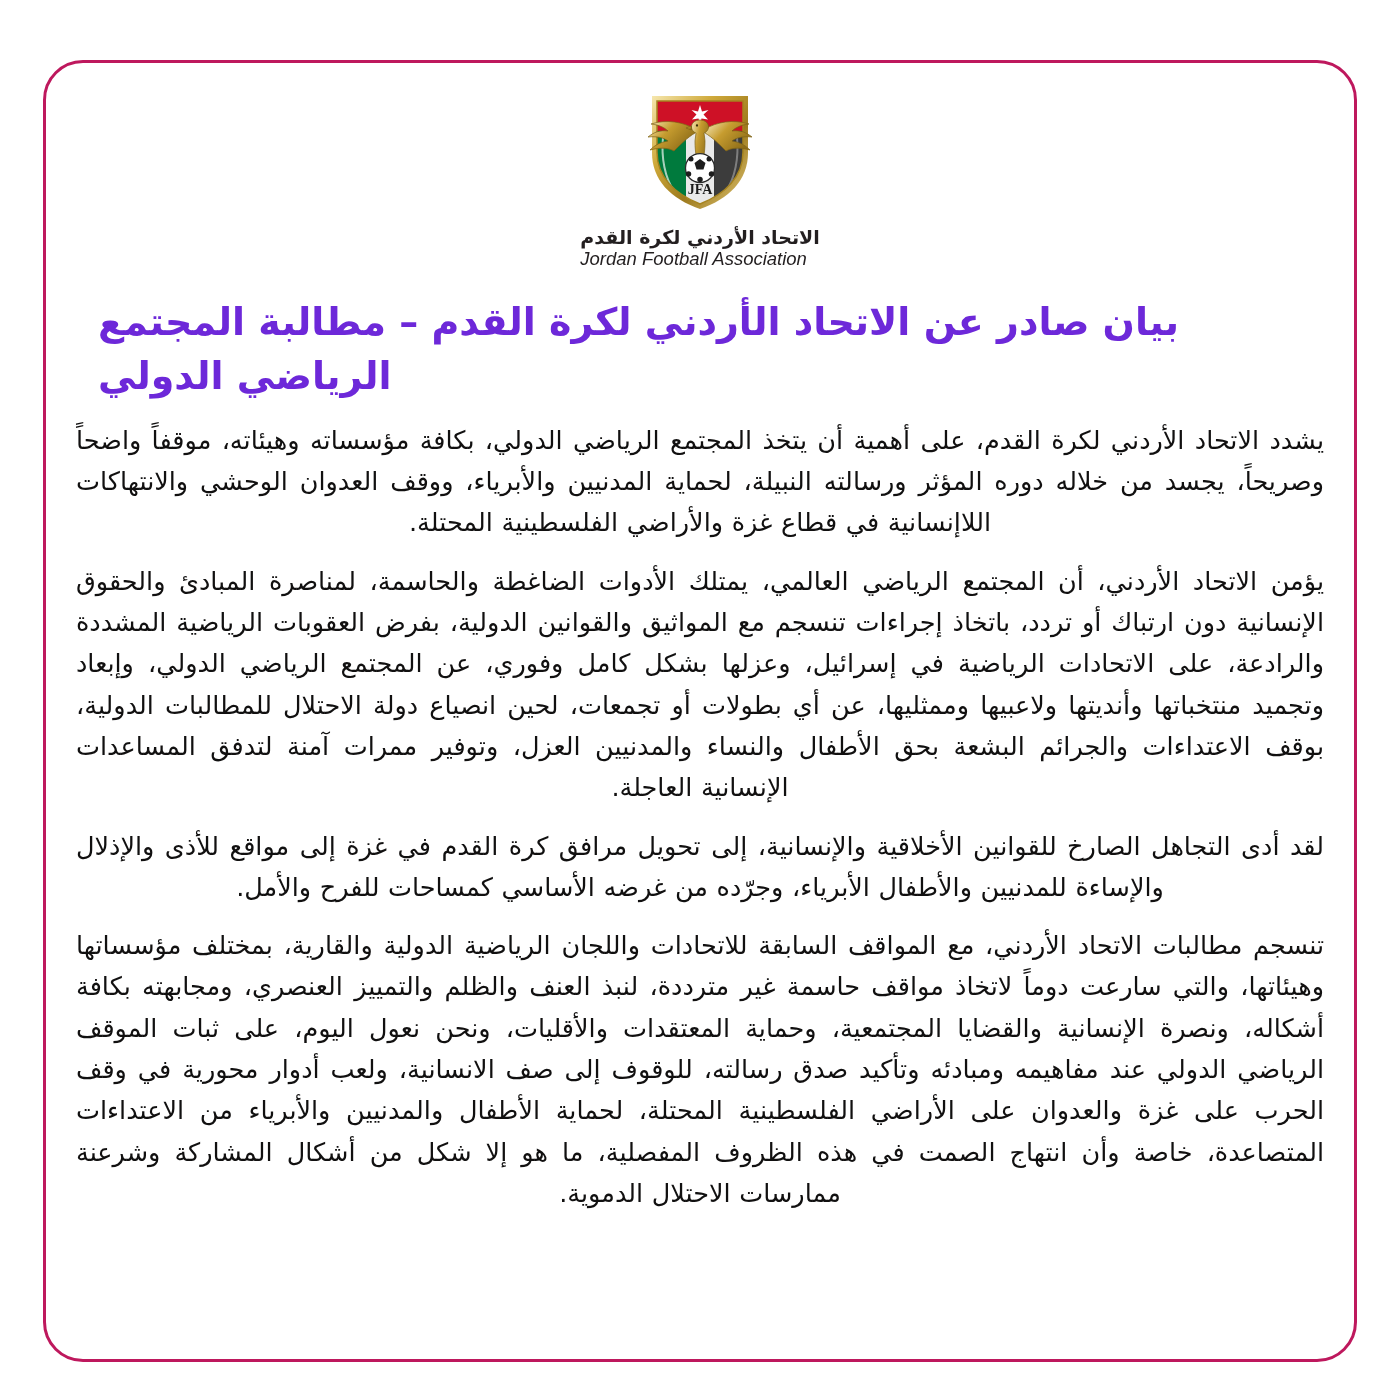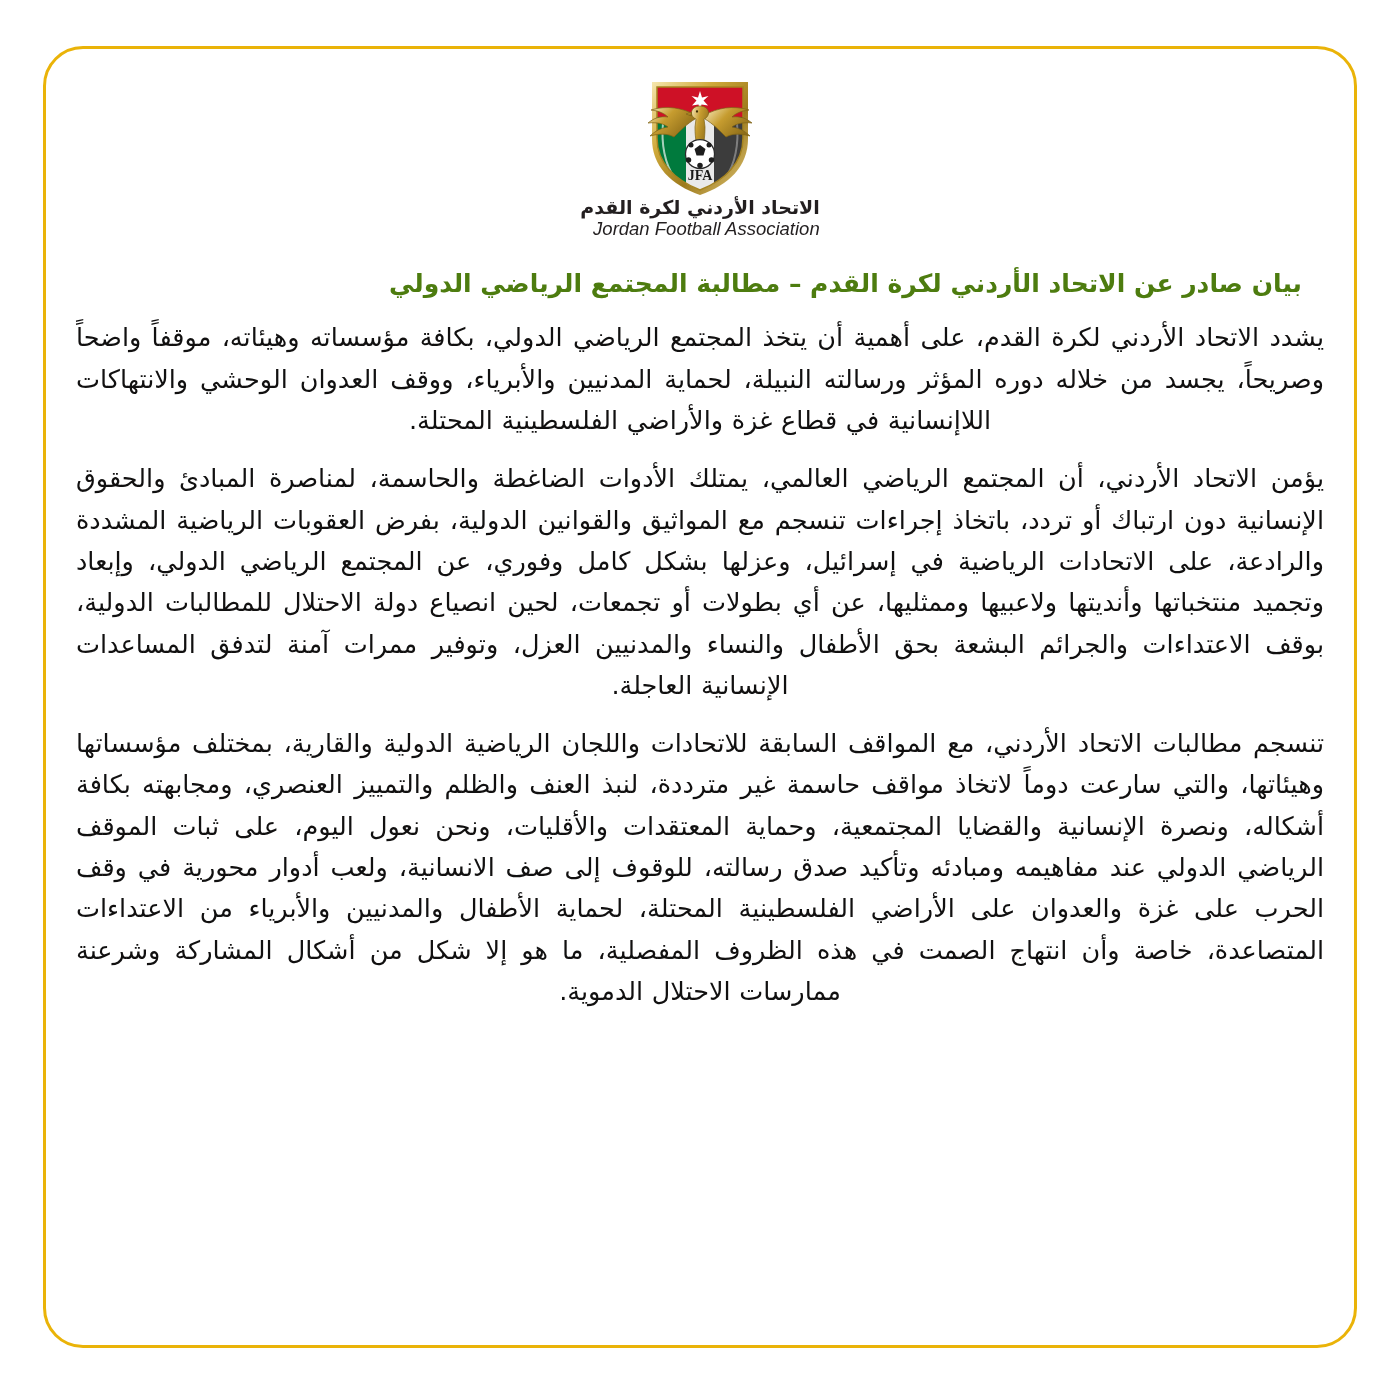--- a/index.html
+++ b/index.html
@@ -18,25 +18,25 @@
     position: relative;
     width: 1400px;
     height: 1400px;
     background: #ffffff;
     box-sizing: border-box;
   }
 
   .statement-card {
     position: absolute;
     left: 43px;
-    top: 46px;
+    top: 60px;
     width: 1314px;
     height: 1302px;
     box-sizing: border-box;
-    border: 3px solid #eab308;
+    border: 3px solid #be185d;
     border-radius: 40px;
     background: #ffffff;
     overflow: hidden;
   }
 
   
   .header {
     width: 100%;
     padding-top: 20px;
     display: flex;
@@ -44,22 +44,22 @@
     align-items: center;
   }
 
   .logo-mark {
     width: 118px;
     height: 128px;
     display: block;
   }
 
   .logo-wordmark {
-    margin-top: 0;
-    text-align: right;
+    margin-top: 16px;
+    text-align: left;
     line-height: 1.12;
   }
   .logo-ar {
     font-family: "DejaVu Sans", "Liberation Sans", sans-serif;
     font-size: 19px;
     font-weight: 700;
     color: #231f20;
     letter-spacing: 0px;
     direction: rtl;
   }
@@ -69,24 +69,24 @@
     font-weight: 400;
     color: #231f20;
     direction: ltr;
     margin-top: 1px;
     font-style: italic;
   }
 
   
   .headline {
     margin: 26px 52px 0 52px;
-    text-align: right;
-    color: #4d7c0f;
-    font-family: "DejaVu Sans", "Liberation Sans", sans-serif;
-    font-size: 25px;
+    text-align: left;
+    color: #6d28d9;
+    font-family: "DejaVu Sans", "Liberation Sans", sans-serif;
+    font-size: 38px;
     font-weight: 700;
     line-height: 1.42;
     direction: rtl;
     letter-spacing: -0.2px;
   }
 
   
   .body-copy {
     margin: 16px 30px 0 30px;
     direction: rtl;
@@ -183,17 +183,18 @@
       </div>
     </div>
 
     <div class="headline">
       <div>بيان صادر عن الاتحاد الأردني لكرة القدم – مطالبة المجتمع الرياضي الدولي</div>
     </div>
 
     <div class="body-copy">
       <p class="para">يشدد الاتحاد الأردني لكرة القدم، على أهمية أن يتخذ المجتمع الرياضي الدولي، بكافة مؤسساته وهيئاته، موقفاً واضحاً وصريحاً، يجسد من خلاله دوره المؤثر ورسالته النبيلة، لحماية المدنيين والأبرياء، ووقف العدوان الوحشي والانتهاكات اللاإنسانية في قطاع غزة والأراضي الفلسطينية المحتلة.</p>
       <p class="para">يؤمن الاتحاد الأردني، أن المجتمع الرياضي العالمي، يمتلك الأدوات الضاغطة والحاسمة، لمناصرة المبادئ والحقوق الإنسانية دون ارتباك أو تردد، باتخاذ إجراءات تنسجم مع المواثيق والقوانين الدولية، بفرض العقوبات الرياضية المشددة والرادعة، على الاتحادات الرياضية في إسرائيل، وعزلها بشكل كامل وفوري، عن المجتمع الرياضي الدولي، وإبعاد وتجميد منتخباتها وأنديتها ولاعبيها وممثليها، عن أي بطولات أو تجمعات، لحين انصياع دولة الاحتلال للمطالبات الدولية، بوقف الاعتداءات والجرائم البشعة بحق الأطفال والنساء والمدنيين العزل، وتوفير ممرات آمنة لتدفق المساعدات الإنسانية العاجلة.</p>
+      <p class="para">لقد أدى التجاهل الصارخ للقوانين الأخلاقية والإنسانية، إلى تحويل مرافق كرة القدم في غزة إلى مواقع للأذى والإذلال والإساءة للمدنيين والأطفال الأبرياء، وجرّده من غرضه الأساسي كمساحات للفرح والأمل.</p>
       <p class="para">تنسجم مطالبات الاتحاد الأردني، مع المواقف السابقة للاتحادات واللجان الرياضية الدولية والقارية، بمختلف مؤسساتها وهيئاتها، والتي سارعت دوماً لاتخاذ مواقف حاسمة غير مترددة، لنبذ العنف والظلم والتمييز العنصري، ومجابهته بكافة أشكاله، ونصرة الإنسانية والقضايا المجتمعية، وحماية المعتقدات والأقليات، ونحن نعول اليوم، على ثبات الموقف الرياضي الدولي عند مفاهيمه ومبادئه وتأكيد صدق رسالته، للوقوف إلى صف الانسانية، ولعب أدوار محورية  في وقف الحرب على غزة والعدوان على الأراضي الفلسطينية المحتلة، لحماية الأطفال والمدنيين والأبرياء من الاعتداءات المتصاعدة، خاصة وأن انتهاج الصمت في هذه الظروف المفصلية، ما هو إلا شكل من أشكال المشاركة وشرعنة ممارسات الاحتلال الدموية.</p>
     </div>
 
   </div>
 </div>
 
 </body></html>

